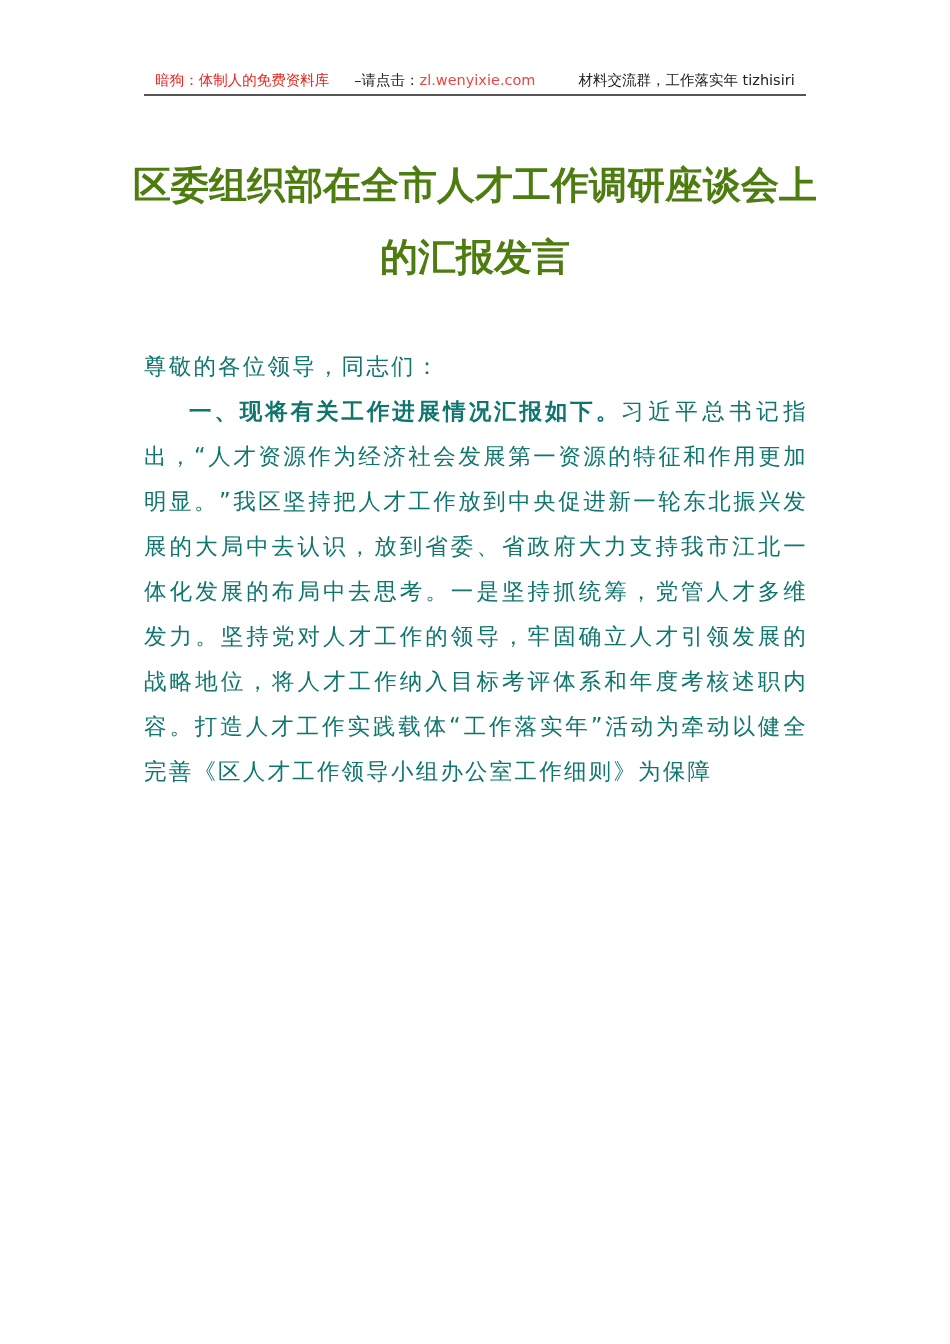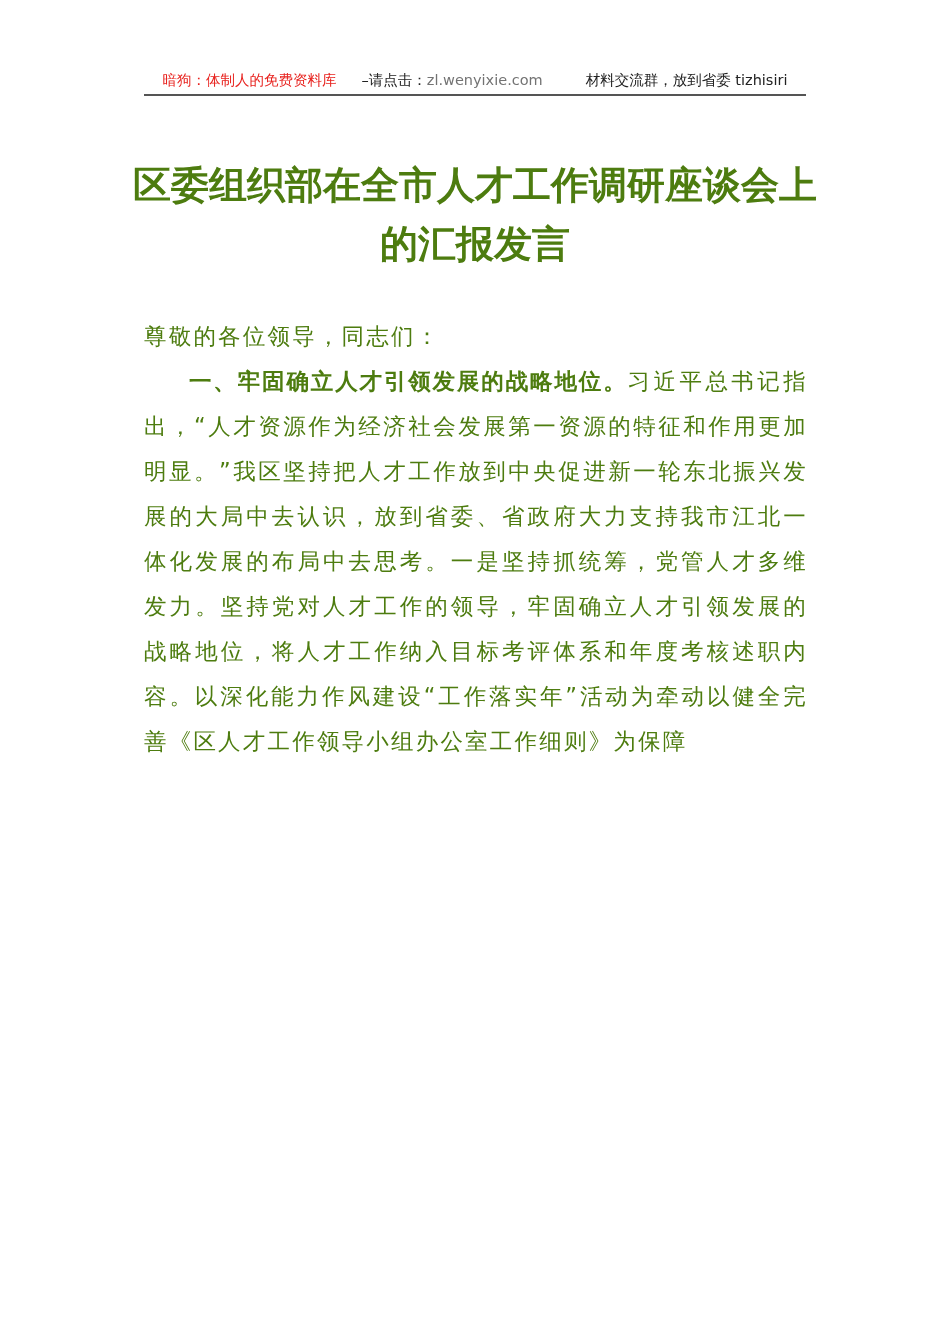--- a/index.html
+++ b/index.html
@@ -23,66 +23,66 @@
       height: 28px;
       border-bottom: 2px solid #555555;
       font-family: "DejaVu Sans", sans-serif;
       font-size: 14.5px;
       line-height: 28px;
       white-space: nowrap;
       text-align: center;
     }
     .hdr-red { color: #e8231f; }
     .hdr-black { color: #222222; margin-left: 25px; }
-    .hdr-link { color: #737373; text-decoration: none; }
+    .hdr-link { color: #ef4444; text-decoration: none; }
     .hdr-gap { display: inline-block; width: 18px; }
 
     .title {
       position: absolute;
       left: 120px;
       width: 710px;
       text-align: center;
       font-family: "DejaVu Serif", serif;
       font-weight: bold;
       font-size: 38px;
       letter-spacing: 0px;
       color: #4d7c0f;
     }
     .title.l1 { top: 160px; }
-    .title.l2 { top: 219px; }
+    .title.l2 { top: 232px; }
 
     .body-text {
       position: absolute;
       left: 144px;
-      top: 314px;
+      top: 344px;
       width: 664px;
       font-family: "DejaVu Sans", sans-serif;
       font-size: 22.5px;
       line-height: 45px;
-      color: #4d7c0f;
+      color: #0f766e;
       text-align: justify;
       text-justify: inter-character;
       letter-spacing: 2.2px;
     }
     .body-text p {
       margin: 0;
       padding: 0;
     }
     .indent { text-indent: 2em; }
     .bold-lead {
       font-weight: bold;
       letter-spacing: 0.6px;
     }
   </style>
 </head>
 <body>
 
 <div class="header-bar">
-  <span class="hdr-red">暗狗：体制人的免费资料库</span><span class="hdr-black">–请点击：</span><a class="hdr-link">zl.wenyixie.com</a><span class="hdr-gap"></span><span class="hdr-black">材料交流群，放到省委 tizhisiri</span>
+  <span class="hdr-red">暗狗：体制人的免费资料库</span><span class="hdr-black">–请点击：</span><a class="hdr-link">zl.wenyixie.com</a><span class="hdr-gap"></span><span class="hdr-black">材料交流群，工作落实年 tizhisiri</span>
 </div>
 
 <div class="title l1">区委组织部在全市人才工作调研座谈会上</div>
 <div class="title l2">的汇报发言</div>
 
 <div class="body-text">
   <p>尊敬的各位领导，同志们：</p>
-  <p class="indent"><span class="bold-lead">一、牢固确立人才引领发展的战略地位。</span><span>习近平总书记指出，“人才资源作为经济社会发展第一资源的特征和作用更加明显。”我区坚持把人才工作放到中央促进新一轮东北振兴发展的大局中去认识，放到省委、省政府大力支持我市江北一体化发展的布局中去思考。一是坚持抓统筹，党管人才多维发力。坚持党对人才工作的领导，牢固确立人才引领发展的战略地位，将人才工作纳入目标考评体系和年度考核述职内容。以深化能力作风建设“工作落实年”活动为牵动以健全完善《区人才工作领导小组办公室工作细则》为保障</span></p>
+  <p class="indent"><span class="bold-lead">一、现将有关工作进展情况汇报如下。</span><span>习近平总书记指出，“人才资源作为经济社会发展第一资源的特征和作用更加明显。”我区坚持把人才工作放到中央促进新一轮东北振兴发展的大局中去认识，放到省委、省政府大力支持我市江北一体化发展的布局中去思考。一是坚持抓统筹，党管人才多维发力。坚持党对人才工作的领导，牢固确立人才引领发展的战略地位，将人才工作纳入目标考评体系和年度考核述职内容。打造人才工作实践载体“工作落实年”活动为牵动以健全完善《区人才工作领导小组办公室工作细则》为保障</span></p>
 </div>
 
 </body></html>

